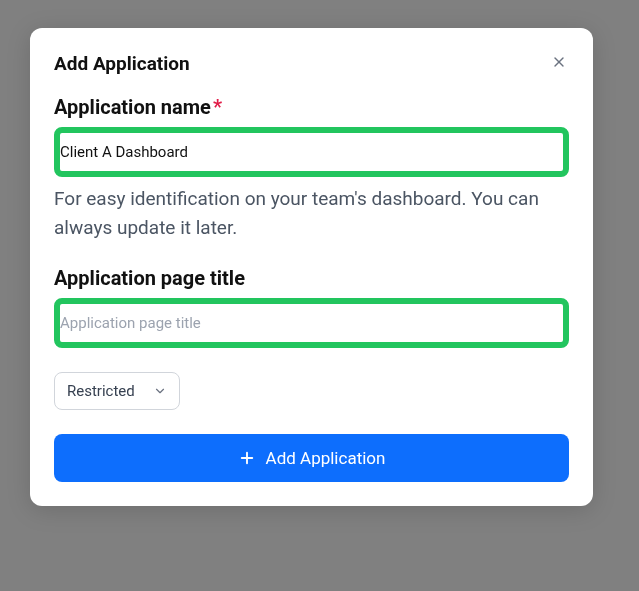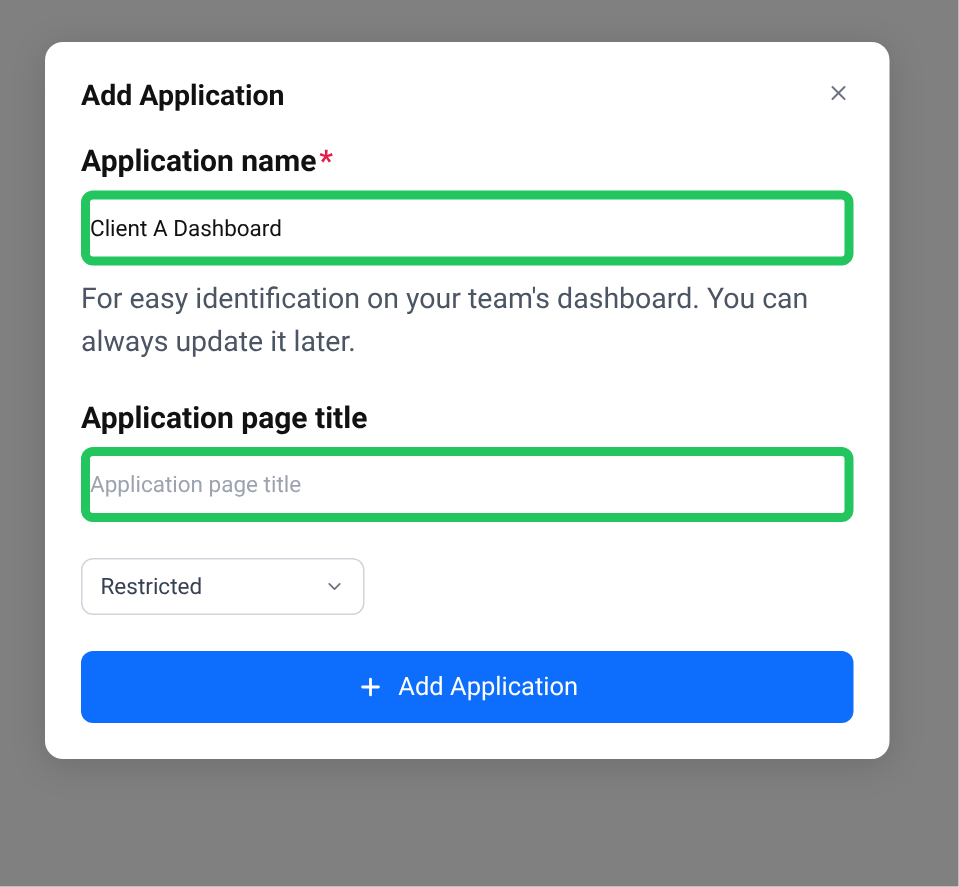--- a/index.html
+++ b/index.html
@@ -79,21 +79,21 @@
     }
     .helper-text {
       font-size: 19px;
       color: #4b5563;
       margin-top: 8px;
       line-height: 1.5;
     }
     .select-wrapper {
       position: relative;
       display: inline-block;
-      width: 189px;
+      width: 126px;
     }
     .select-btn {
       width: 100%;
       padding: 9px 12px;
       font-size: 15px;
       border: 1px solid #d1d5db;
       border-radius: 8px;
       background: #ffffff;
       color: #374151;
       text-align: left;

